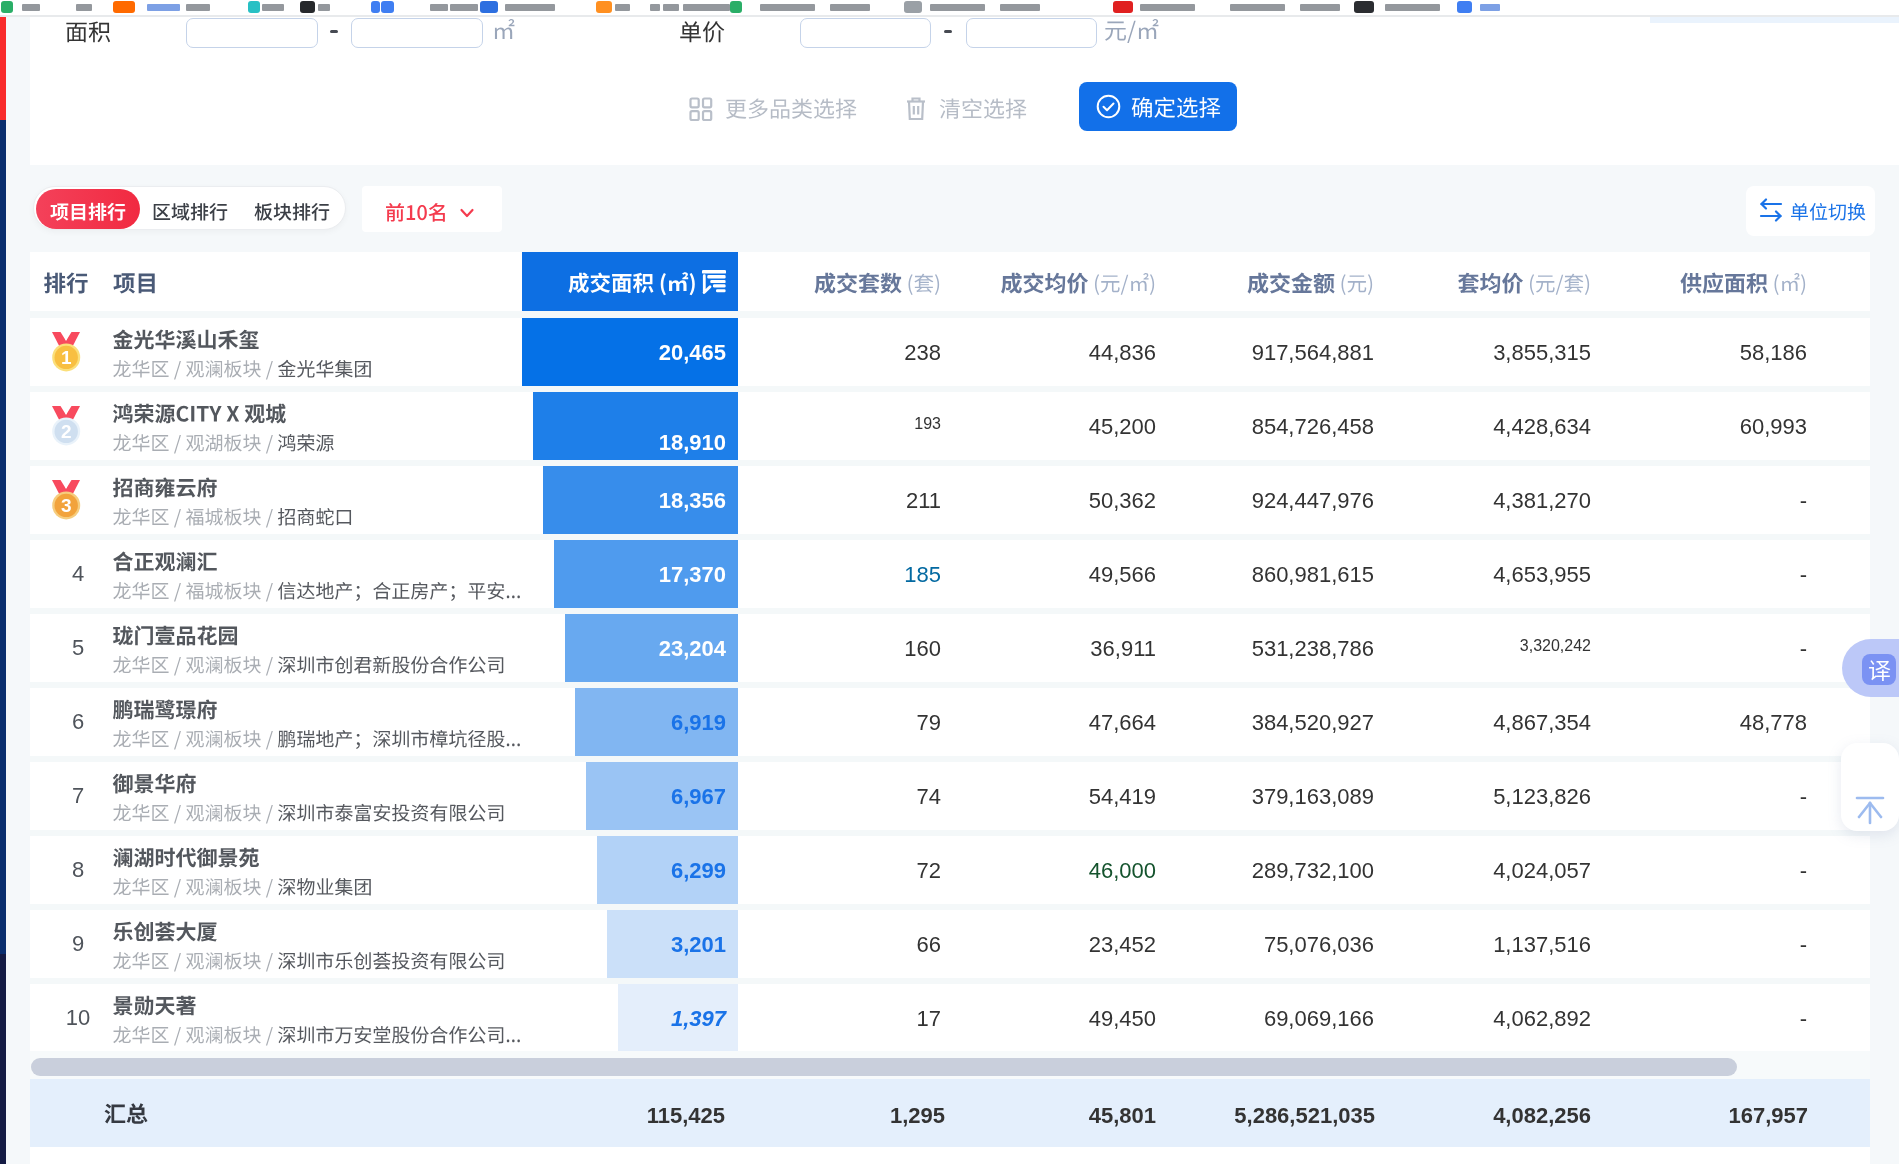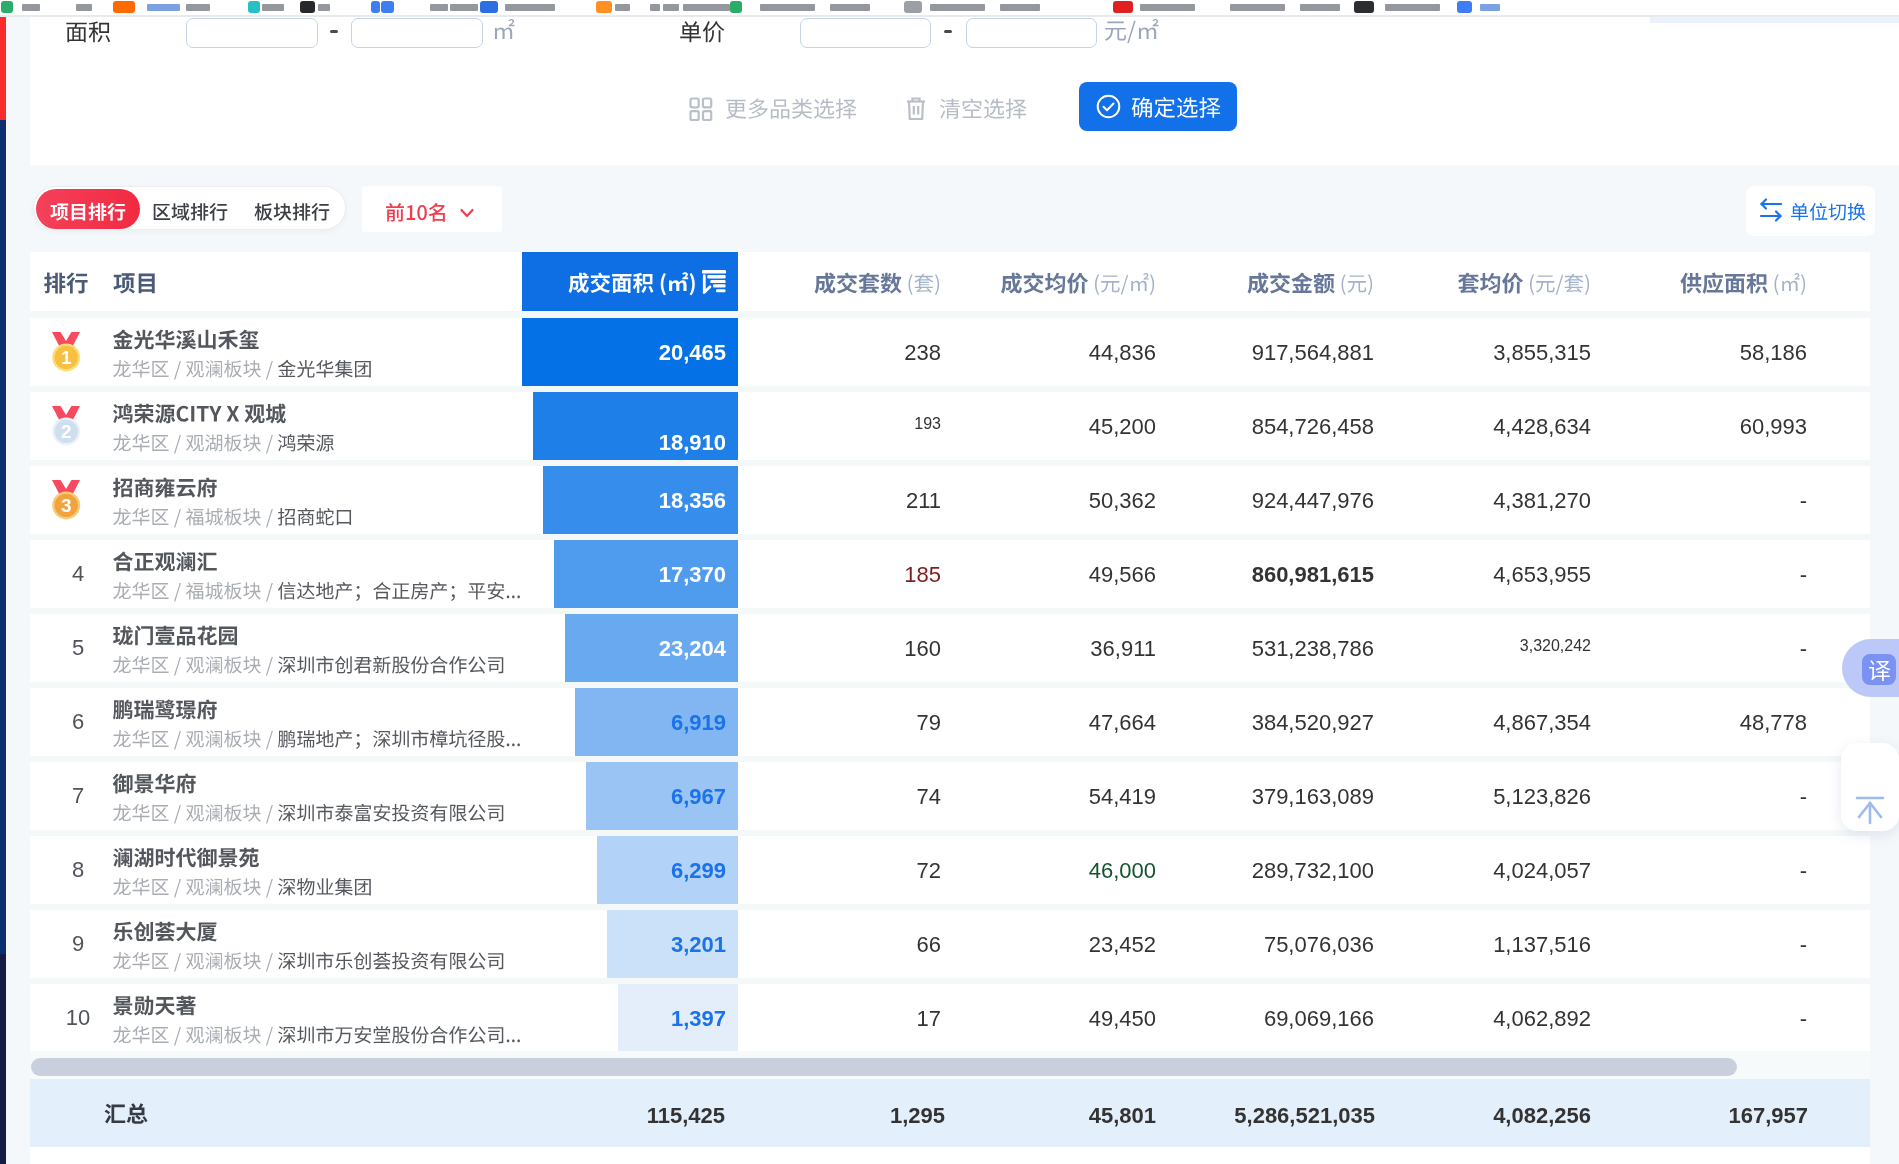--- a/index.html
+++ b/index.html
@@ -150,23 +150,23 @@
     <div style="position:absolute;top:490px;font-family:'Liberation Sans',sans-serif;font-size:22px;color:#fff;font-weight:700;line-height:1;left:576px;width:150px;text-align:right;">18,356</div>
     <div style="position:absolute;top:490px;font-family:'Liberation Sans',sans-serif;font-size:22px;color:#333;font-weight:400;line-height:1;left:741px;width:200px;text-align:right;">211</div>
     <div style="position:absolute;top:490px;font-family:'Liberation Sans',sans-serif;font-size:22px;color:#333;font-weight:400;line-height:1;left:956px;width:200px;text-align:right;">50,362</div>
     <div style="position:absolute;top:490px;font-family:'Liberation Sans',sans-serif;font-size:22px;color:#333;font-weight:400;line-height:1;left:1174px;width:200px;text-align:right;">924,447,976</div>
     <div style="position:absolute;top:490px;font-family:'Liberation Sans',sans-serif;font-size:22px;color:#333;font-weight:400;line-height:1;left:1391px;width:200px;text-align:right;">4,381,270</div>
     <div style="position:absolute;top:490px;font-family:'Liberation Sans',sans-serif;font-size:22px;color:#333;font-weight:400;line-height:1;left:1607px;width:200px;text-align:right;">-</div>
     <div style="position:absolute;left:30px;top:540px;width:1840px;height:68px;background:#fff;"></div>
     <div style="position:absolute;top:563px;font-family:'Liberation Sans',sans-serif;font-size:22px;color:#4f545b;font-weight:400;line-height:1;left:48.0px;width:60px;text-align:center;">4</div>
     <div style="position:absolute;left:554.0px;top:540px;width:184.0px;height:68px;background:rgb(79, 155, 238);"></div>
     <div style="position:absolute;top:564px;font-family:'Liberation Sans',sans-serif;font-size:22px;color:#fff;font-weight:700;line-height:1;left:576px;width:150px;text-align:right;">17,370</div>
-    <div style="position:absolute;top:564px;font-family:'Liberation Sans',sans-serif;font-size:22px;color:#7f1d1d;font-weight:400;line-height:1;left:741px;width:200px;text-align:right;">185</div>
+    <div style="position:absolute;top:564px;font-family:'Liberation Sans',sans-serif;font-size:22px;color:#0369a1;font-weight:400;line-height:1;left:741px;width:200px;text-align:right;">185</div>
     <div style="position:absolute;top:564px;font-family:'Liberation Sans',sans-serif;font-size:22px;color:#333;font-weight:400;line-height:1;left:956px;width:200px;text-align:right;">49,566</div>
-    <div style="position:absolute;top:564px;font-family:'Liberation Sans',sans-serif;font-size:22px;color:#333;font-weight:700;line-height:1;left:1174px;width:200px;text-align:right;">860,981,615</div>
+    <div style="position:absolute;top:564px;font-family:'Liberation Sans',sans-serif;font-size:22px;color:#333;font-weight:400;line-height:1;left:1174px;width:200px;text-align:right;">860,981,615</div>
     <div style="position:absolute;top:564px;font-family:'Liberation Sans',sans-serif;font-size:22px;color:#333;font-weight:400;line-height:1;left:1391px;width:200px;text-align:right;">4,653,955</div>
     <div style="position:absolute;top:564px;font-family:'Liberation Sans',sans-serif;font-size:22px;color:#333;font-weight:400;line-height:1;left:1607px;width:200px;text-align:right;">-</div>
     <div style="position:absolute;left:30px;top:614px;width:1840px;height:68px;background:#fff;"></div>
     <div style="position:absolute;top:637px;font-family:'Liberation Sans',sans-serif;font-size:22px;color:#4f545b;font-weight:400;line-height:1;left:48.0px;width:60px;text-align:center;">5</div>
     <div style="position:absolute;left:564.6666666666666px;top:614px;width:173.33333333333334px;height:68px;background:rgb(104, 169, 240);"></div>
     <div style="position:absolute;top:638px;font-family:'Liberation Sans',sans-serif;font-size:22px;color:#fff;font-weight:700;line-height:1;left:576px;width:150px;text-align:right;">23,204</div>
     <div style="position:absolute;top:638px;font-family:'Liberation Sans',sans-serif;font-size:22px;color:#333;font-weight:400;line-height:1;left:741px;width:200px;text-align:right;">160</div>
     <div style="position:absolute;top:638px;font-family:'Liberation Sans',sans-serif;font-size:22px;color:#333;font-weight:400;line-height:1;left:956px;width:200px;text-align:right;">36,911</div>
     <div style="position:absolute;top:638px;font-family:'Liberation Sans',sans-serif;font-size:22px;color:#333;font-weight:400;line-height:1;left:1174px;width:200px;text-align:right;">531,238,786</div>
     <div style="position:absolute;top:638px;font-family:'Liberation Sans',sans-serif;font-size:16px;color:#333;font-weight:400;line-height:1;left:1391px;width:200px;text-align:right;">3,320,242</div>
@@ -203,21 +203,21 @@
     <div style="position:absolute;left:607.3333333333333px;top:910px;width:130.66666666666669px;height:68px;background:rgb(203, 224, 249);"></div>
     <div style="position:absolute;top:934px;font-family:'Liberation Sans',sans-serif;font-size:22px;color:#1a73e8;font-weight:700;line-height:1;left:576px;width:150px;text-align:right;">3,201</div>
     <div style="position:absolute;top:934px;font-family:'Liberation Sans',sans-serif;font-size:22px;color:#333;font-weight:400;line-height:1;left:741px;width:200px;text-align:right;">66</div>
     <div style="position:absolute;top:934px;font-family:'Liberation Sans',sans-serif;font-size:22px;color:#333;font-weight:400;line-height:1;left:956px;width:200px;text-align:right;">23,452</div>
     <div style="position:absolute;top:934px;font-family:'Liberation Sans',sans-serif;font-size:22px;color:#333;font-weight:400;line-height:1;left:1174px;width:200px;text-align:right;">75,076,036</div>
     <div style="position:absolute;top:934px;font-family:'Liberation Sans',sans-serif;font-size:22px;color:#333;font-weight:400;line-height:1;left:1391px;width:200px;text-align:right;">1,137,516</div>
     <div style="position:absolute;top:934px;font-family:'Liberation Sans',sans-serif;font-size:22px;color:#333;font-weight:400;line-height:1;left:1607px;width:200px;text-align:right;">-</div>
     <div style="position:absolute;left:30px;top:984px;width:1840px;height:68px;background:#fff;"></div>
     <div style="position:absolute;top:1007px;font-family:'Liberation Sans',sans-serif;font-size:22px;color:#4f545b;font-weight:400;line-height:1;left:48.0px;width:60px;text-align:center;">10</div>
     <div style="position:absolute;left:618.0px;top:984px;width:120.0px;height:68px;background:rgb(228, 238, 251);"></div>
-    <div style="position:absolute;top:1008px;font-family:'Liberation Sans',sans-serif;font-size:22px;color:#1a73e8;font-weight:700;line-height:1;left:576px;width:150px;text-align:right;">1,397</div>
+    <div style="position:absolute;top:1008px;font-family:'Liberation Sans',sans-serif;font-size:22px;color:#1a73e8;font-weight:700;line-height:1;left:576px;width:150px;text-align:right;font-style:italic;">1,397</div>
     <div style="position:absolute;top:1008px;font-family:'Liberation Sans',sans-serif;font-size:22px;color:#333;font-weight:400;line-height:1;left:741px;width:200px;text-align:right;">17</div>
     <div style="position:absolute;top:1008px;font-family:'Liberation Sans',sans-serif;font-size:22px;color:#333;font-weight:400;line-height:1;left:956px;width:200px;text-align:right;">49,450</div>
     <div style="position:absolute;top:1008px;font-family:'Liberation Sans',sans-serif;font-size:22px;color:#333;font-weight:400;line-height:1;left:1174px;width:200px;text-align:right;">69,069,166</div>
     <div style="position:absolute;top:1008px;font-family:'Liberation Sans',sans-serif;font-size:22px;color:#333;font-weight:400;line-height:1;left:1391px;width:200px;text-align:right;">4,062,892</div>
     <div style="position:absolute;top:1008px;font-family:'Liberation Sans',sans-serif;font-size:22px;color:#333;font-weight:400;line-height:1;left:1607px;width:200px;text-align:right;">-</div>
     <div style="position:absolute;left:30px;top:1051px;width:1840px;height:28px;background:#f7fafb;"></div>
     <div style="position:absolute;left:30.5px;top:1058px;width:1706px;height:18px;background:#c9cfdc;border-radius:9px"></div>
     <div style="position:absolute;left:30px;top:1079px;width:1840px;height:68px;background:#e4effc;"></div>
     <div style="position:absolute;top:1105px;font-family:'Liberation Sans',sans-serif;font-size:22px;color:#333;font-weight:700;line-height:1;left:475px;width:250px;text-align:right;">115,425</div>
     <div style="position:absolute;top:1105px;font-family:'Liberation Sans',sans-serif;font-size:22px;color:#333;font-weight:700;line-height:1;left:695px;width:250px;text-align:right;">1,295</div>

